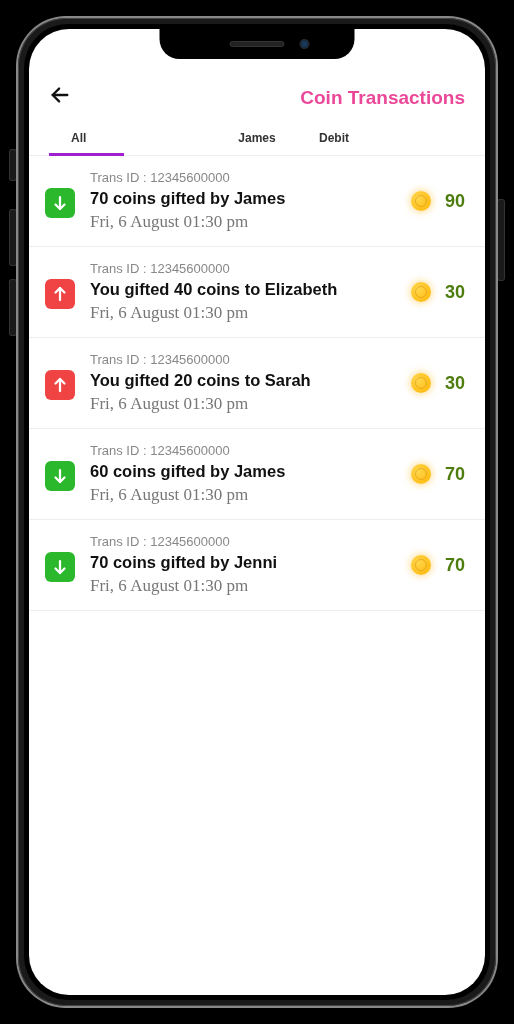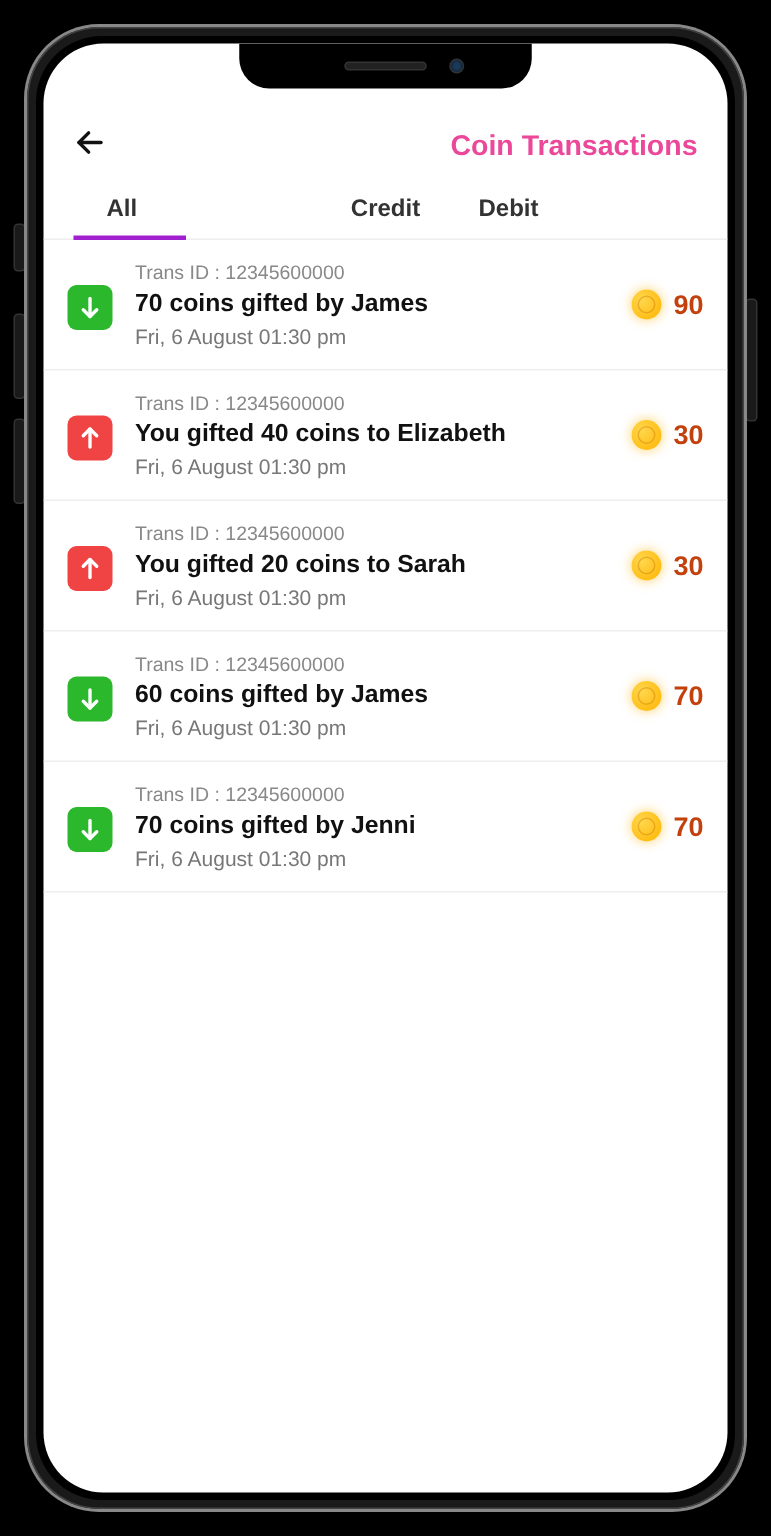--- a/index.html
+++ b/index.html
@@ -104,21 +104,21 @@
     }
     .tabs {
       display: flex;
       border-bottom: 1px solid #eee;
       padding: 0 20px;
     }
     .tab {
       flex: 1;
       text-align: center;
       padding: 10px 0;
-      font-size: 16px;
+      font-size: 12px;
       font-weight: 600;
       color: #333;
       cursor: pointer;
       position: relative;
     }
     .tab:first-child { text-align: left; padding-left: 22px; }
     .tab:last-child { text-align: left; padding-right: 22px; }
     .tab.active::after {
       content: '';
       position: absolute;
@@ -127,21 +127,21 @@
       width: 75px;
       height: 3px;
       background: #a020d0;
     }
     .list {
       padding: 0;
     }
     .row {
       display: flex;
       align-items: center;
-      padding: 14px 10px 14px 16px;
+      padding: 14px 20px 14px 16px;
       border-bottom: 1px solid #eee;
     }
     .dir-icon {
       width: 30px;
       height: 30px;
       border-radius: 6px;
       display: flex;
       align-items: center;
       justify-content: center;
       flex-shrink: 0;
@@ -159,22 +159,23 @@
       color: #888;
       margin-bottom: 4px;
     }
     .tx-title {
       font-size: 16.5px;
       font-weight: 700;
       color: #111;
       margin-bottom: 4px;
     }
     .tx-date {
-      font-size: 14px;
+      font-size: 17px;
       color: #777;
+      font-family: Liberation Serif, serif;
     }
     .amount {
       display: flex;
       align-items: center;
       gap: 8px;
     }
     .coin-icon {
       width: 20px;
       height: 20px;
       border-radius: 50%;
@@ -185,23 +186,23 @@
     .coin-icon::after {
       content: '';
       position: absolute;
       top: 4px; left: 4px; right: 4px; bottom: 4px;
       border-radius: 50%;
       border: 1.5px solid rgba(200,120,0,0.4);
     }
     .amount-val {
       font-size: 18px;
       font-weight: 700;
-      color: #c2410c;
+      color: #4d7c0f;
       min-width: 26px;
-      text-align: left;
+      text-align: right;
     }
   </style>
 </head>
 <body>
 
 <div class="side-btn side-left1"></div>
 <div class="side-btn side-left2"></div>
 <div class="side-btn side-left3"></div>
 <div class="side-btn side-right"></div>
 
@@ -220,21 +221,21 @@
             <svg width="22" height="22" viewBox="0 0 24 24" fill="none" stroke="#111" stroke-width="2.5" stroke-linecap="round" stroke-linejoin="round">
                 <line x1="20" y1="12" x2="4" y2="12"></line>
                 <polyline points="11 5 4 12 11 19"></polyline>
               </svg>
           </span>
           <div class="title">Coin Transactions</div>
         </div>
 
         <div class="tabs">
           <div class="tab active">All</div>
-          <div class="tab">Credit</div>
+          <div class="tab">James</div>
           <div class="tab">Debit</div>
         </div>
 
         <div class="list" id="tx-list">
             <div class="row">
               <div class="dir-icon dir-credit">
                 <svg width="18" height="18" viewBox="0 0 24 24" fill="none" stroke="#fff" stroke-width="3" stroke-linecap="round" stroke-linejoin="round">
                   <line x1="12" y1="4" x2="12" y2="20"></line>
                   <polyline points="6 14 12 20 18 14"></polyline>
                 </svg>

